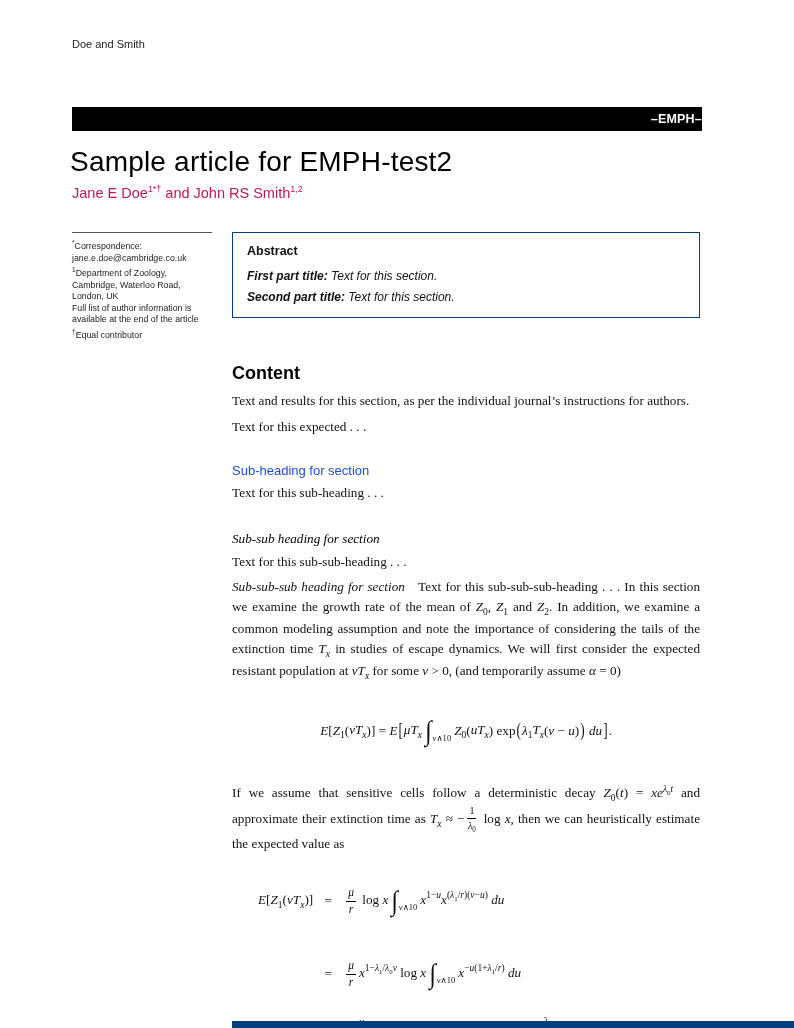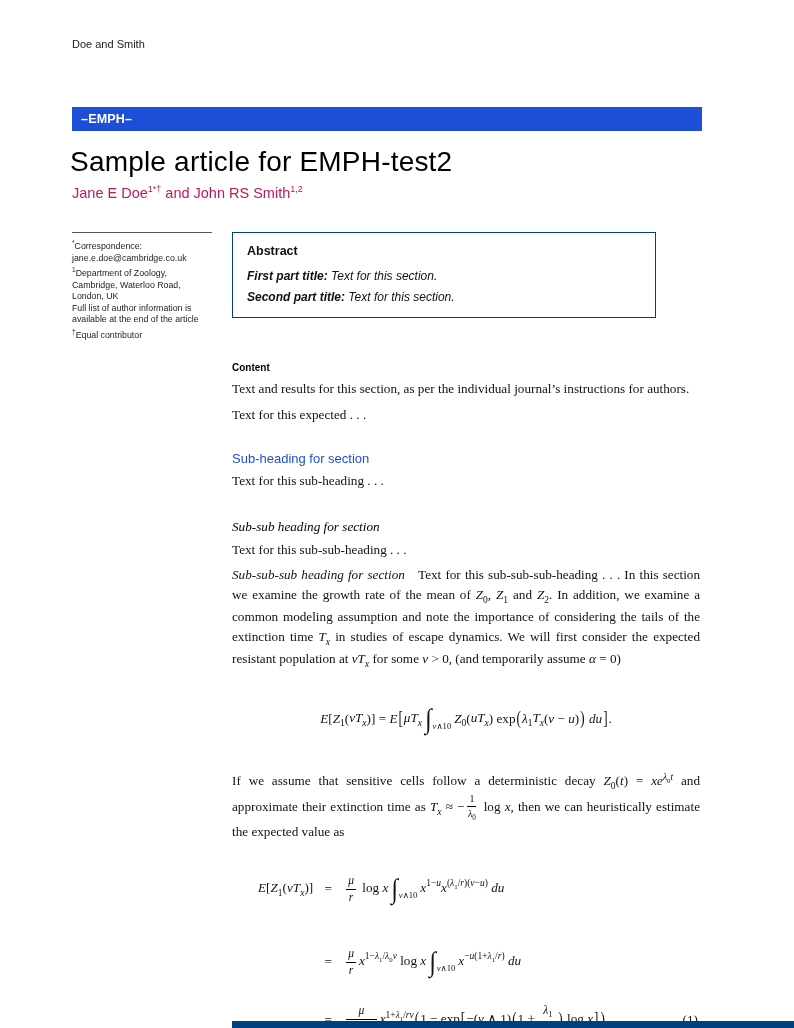--- a/index.html
+++ b/index.html
@@ -3,47 +3,47 @@
 <meta charset="utf-8">
 <style>
   html,body{margin:0;padding:0;background:#e8e8e8;}
   .page{position:relative;width:794px;height:1028px;background:#ffffff;margin:0 auto;
         font-family:"Liberation Serif",serif;color:#111;overflow:hidden;}
 
   .running-head{position:absolute;left:72px;top:38px;
         font-family:"Liberation Sans",sans-serif;font-size:11px;color:#222;}
 
   .banner{position:absolute;left:72px;top:107px;width:630px;height:24px;
-        background:#1d4ed8;color:#ffffff;font-family:"Liberation Sans",sans-serif;
+        background:#000000;color:#ffffff;font-family:"Liberation Sans",sans-serif;
         font-weight:bold;font-size:12.5px;display:flex;align-items:center;
-        padding-left:9px;box-sizing:border-box;letter-spacing:.2px;}
+        padding-left:9px;box-sizing:border-box;letter-spacing:.2px;justify-content:flex-end;}
 
   .title{position:absolute;left:70px;top:146px;font-family:"Liberation Sans",sans-serif;
         font-size:28px;color:#000;letter-spacing:.2px;}
 
   .authors{position:absolute;left:72px;top:184px;font-family:"Liberation Sans",sans-serif;
         font-size:14.5px;color:#be185d;}
   .authors sup{font-size:9px;}
 
   .sidebar{position:absolute;left:72px;top:232px;width:140px;
         font-family:"Liberation Sans",sans-serif;font-size:8.8px;line-height:11.6px;
         color:#222;border-top:1px solid #555;padding-top:4px;}
   .sidebar sup{font-size:6.5px;}
 
-  .abstract{position:absolute;left:232px;top:232px;width:424px;box-sizing:border-box;
+  .abstract{position:absolute;left:232px;top:232px;width:468px;box-sizing:border-box;
         border:1.3px solid #004080;padding:11px 14px 13px;
         font-family:"Liberation Sans",sans-serif;font-size:12px;color:#111;}
   .abstract .ab-head{font-weight:bold;font-size:12.5px;margin-bottom:11px;}
   .abstract .ab-row{margin:7px 0 0;font-style:italic;}
   .abstract b{font-weight:bold;}
 
   .main{position:absolute;left:232px;top:360px;width:468px;font-size:13.2px;
         line-height:1.5;text-align:justify;color:#111;}
   .main p{margin:0 0 6px;}
-  h3.sec{font-family:"Liberation Sans",sans-serif;font-size:10px;font-weight:bold;
+  h3.sec{font-family:"Liberation Sans",sans-serif;font-size:18px;font-weight:bold;
         margin:0 0 4px;text-align:left;color:#000;}
   h3.sec.gap{margin-top:24px;}
   h4.subsec{font-family:"Liberation Sans",sans-serif;font-size:13px;font-weight:normal;
         margin:24px 0 3px;text-align:left;color:#1d4ed8;}
   h5.subsubsec{font-size:13.2px;font-style:italic;font-weight:normal;
         font-family:"Liberation Serif",serif;margin:26px 0 3px;text-align:left;color:#000;}
   .para-run{margin-top:26px;}
 
   
   .math i{font-family:"Liberation Serif",serif;}

